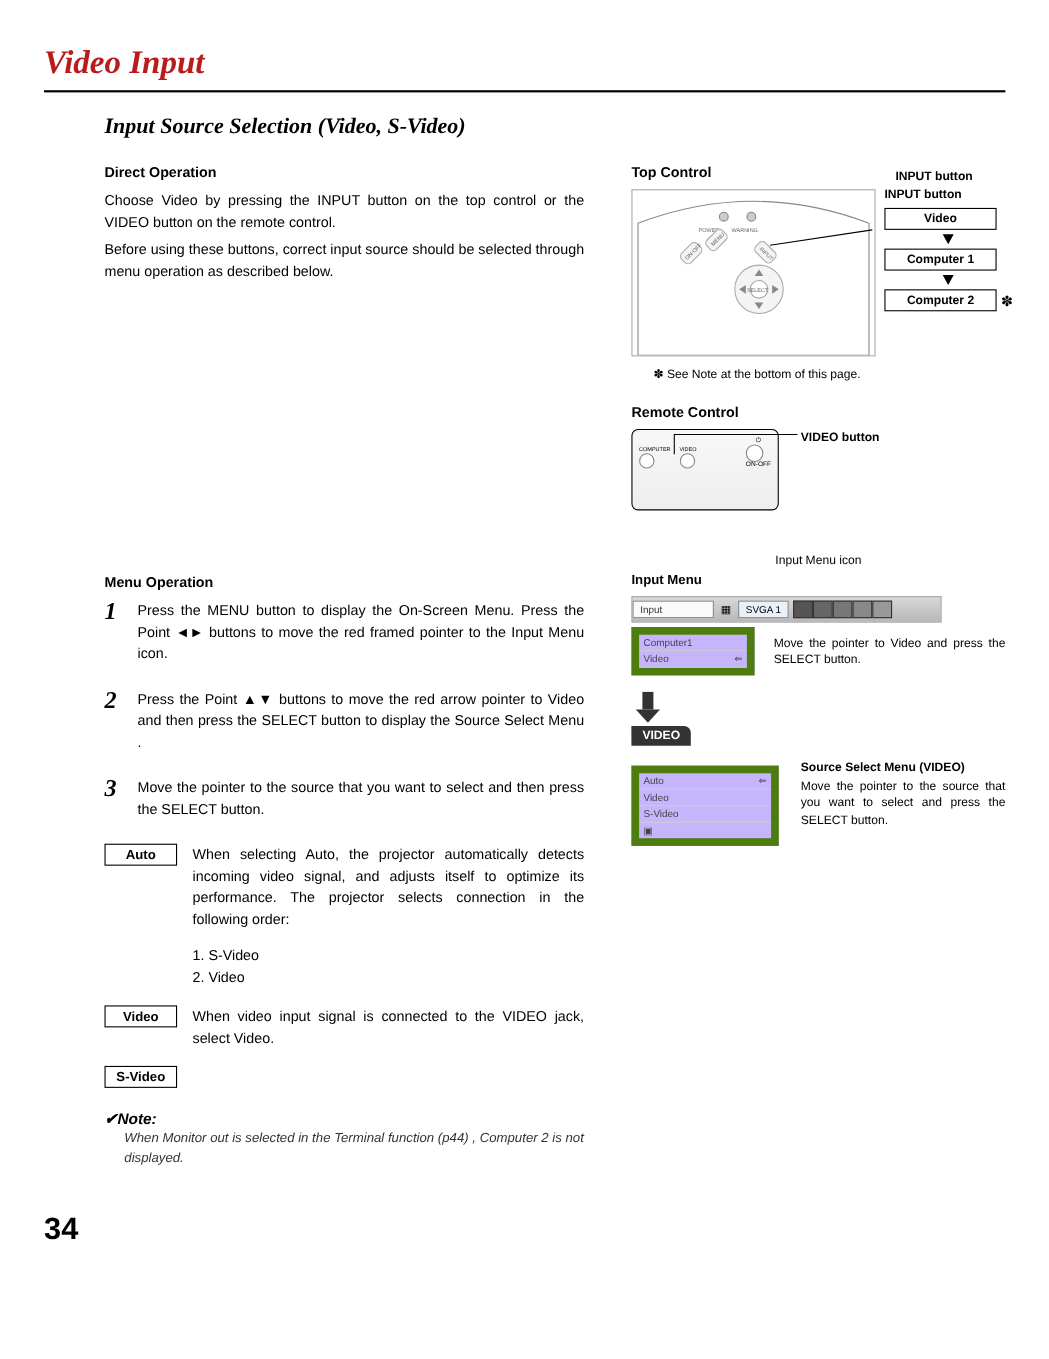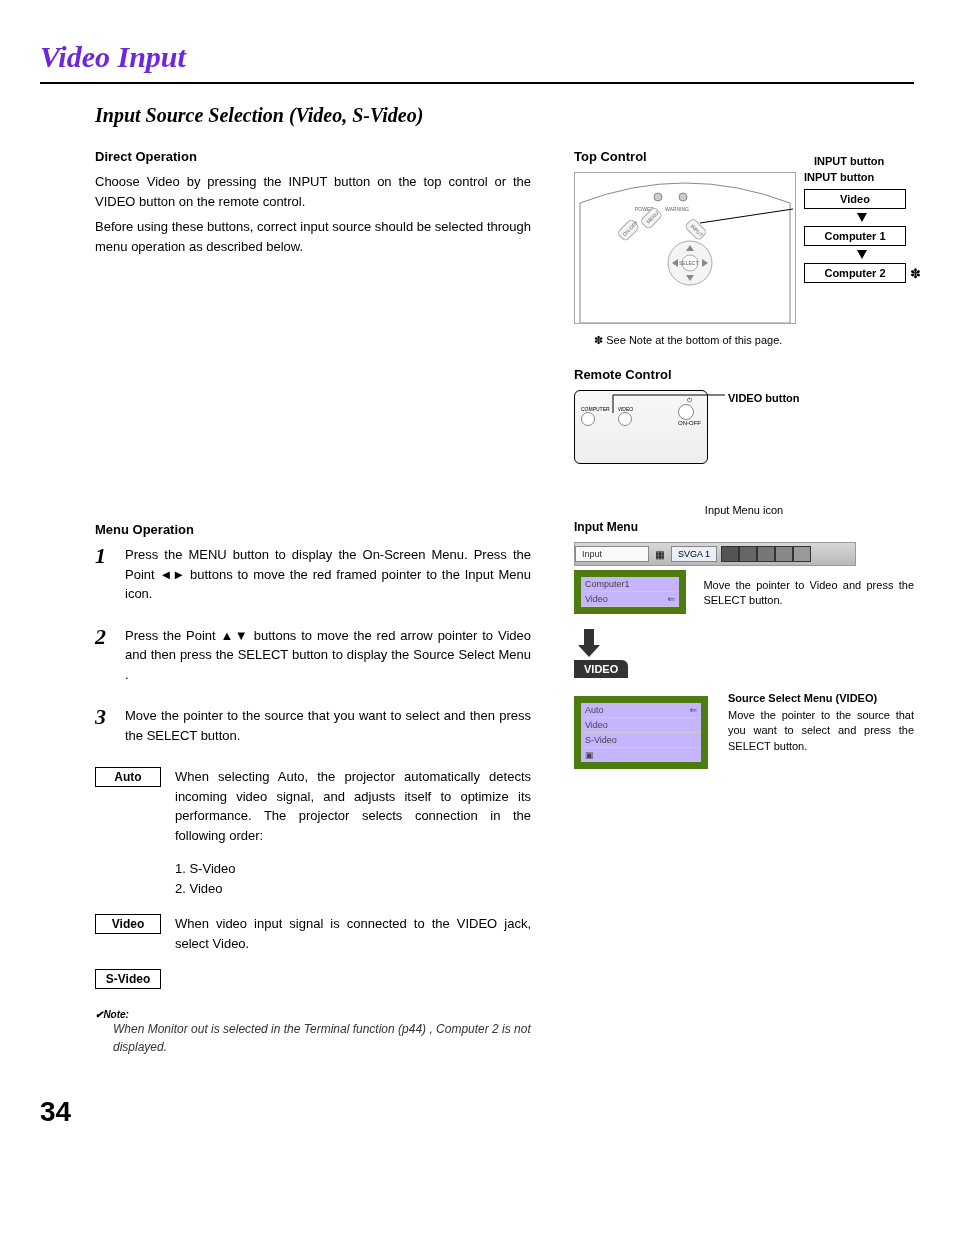--- a/index.html
+++ b/index.html
@@ -8,21 +8,21 @@
     padding: 40px 40px 20px 40px;
     width: 874px;
     color: #000;
     font-size: 13px;
   }
   .page-title {
     font-size: 30px;
     font-weight: bold;
     font-style: italic;
     font-family: Georgia, 'Times New Roman', serif;
-    color: #6d28d9;
+    color: #b91c1c;
     margin: 0 0 8px 0;
   }
   .hr-thick {
     border: none;
     border-top: 2px solid #000;
     margin: 0 0 20px 0;
   }
   .section-title {
     font-size: 20px;
     font-weight: bold;
@@ -90,21 +90,21 @@
   }
   .opt-text {
     font-size: 13px;
     line-height: 1.5;
     text-align: justify;
     flex: 1;
   }
   .note-head {
     font-style: italic;
     font-weight: bold;
-    font-size: 10px;
+    font-size: 14px;
     margin-top: 20px;
   }
   .note-body {
     font-style: italic;
     font-size: 12px;
     margin-left: 18px;
     line-height: 1.5;
     color: #333;
   }
   .page-num {

